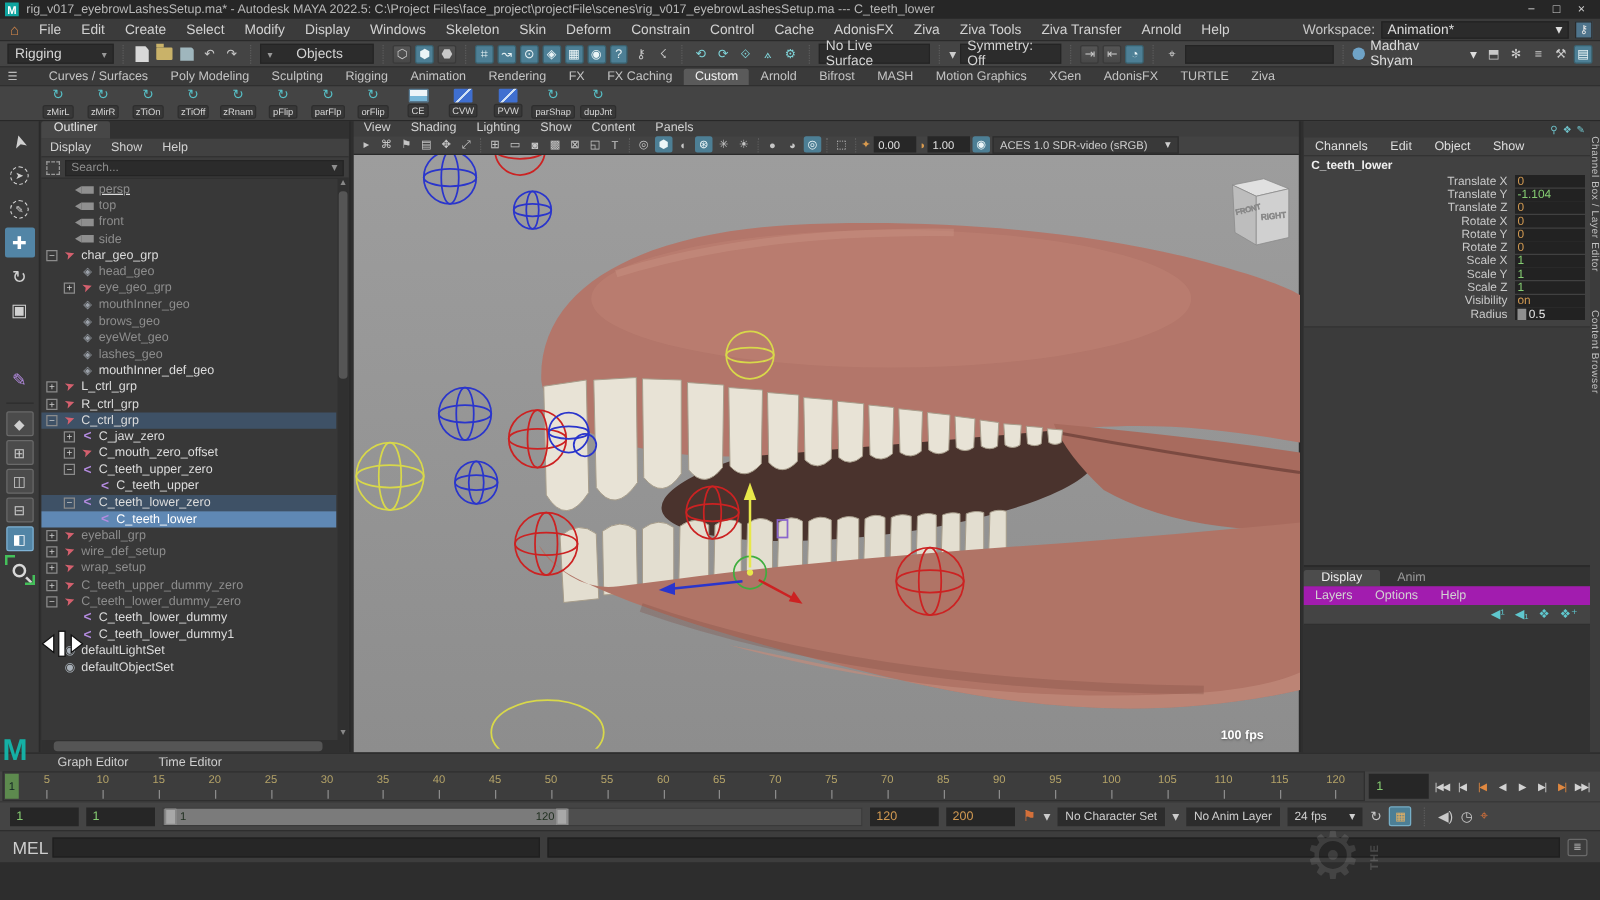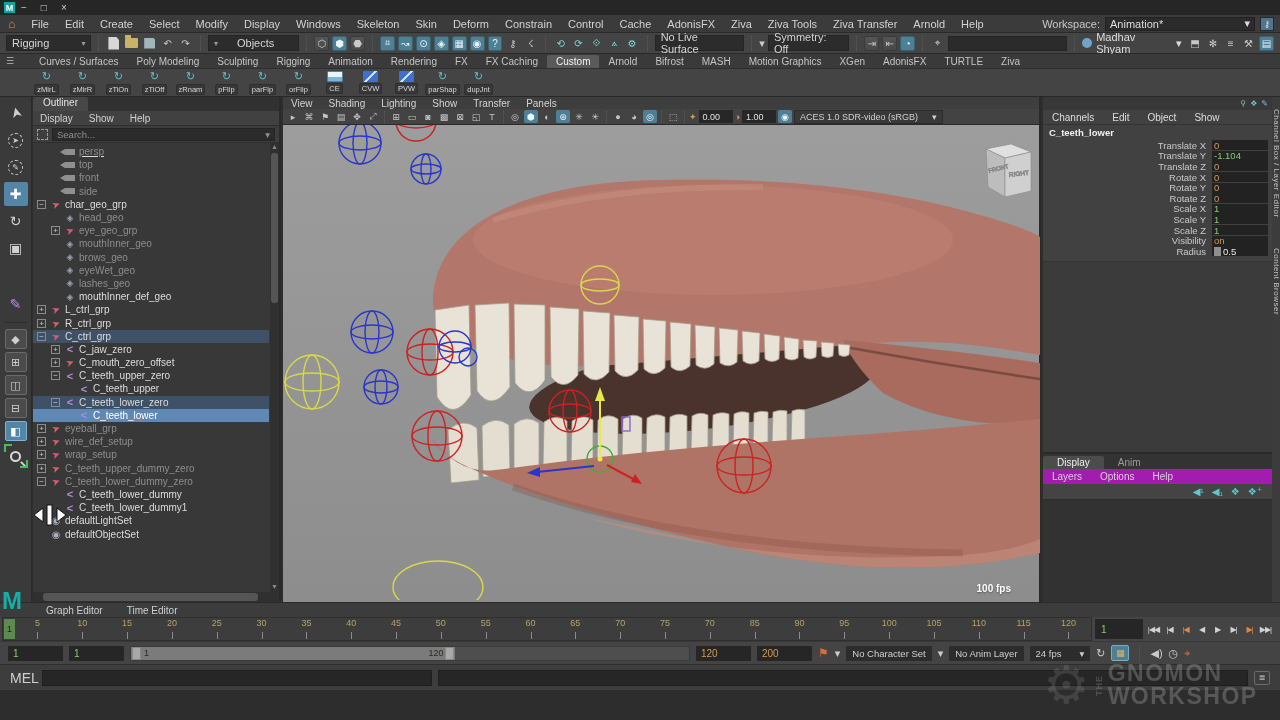--- a/index.html
+++ b/index.html
@@ -177,20 +177,21 @@
   
   #cursor{left:33px;top:503px;z-index:60;}
 </style>
 </head>
 <body>
 
 <div id="app">
 
   <div id="titlebar" class="abs">
     <span class="maya-badge">M</span>
+    <span id="title-text">rig_v017_eyebrowLashesSetup.ma* - Autodesk MAYA 2022.5: C:\Project Files\face_project\projectFile\scenes\rig_v017_eyebrowLashesSetup.ma  ---  C_teeth_lower</span>
     <span class="winbtns">
 
     <span class="winbtn min">−</span>
         <span class="winbtn max">□</span>
         <span class="winbtn close">×</span>
       </span>
   </div>
 
   <div id="menubar" class="abs">
     <span class="home">⌂</span>
@@ -676,21 +677,21 @@
       </div>
   </div>
 
   <div id="viewport" class="abs">
     <div id="vp-menus">
 
     <span class="menu-item">View</span>
         <span class="menu-item">Shading</span>
         <span class="menu-item">Lighting</span>
         <span class="menu-item">Show</span>
-        <span class="menu-item">Transfer</span>
+        <span class="menu-item">Content</span>
         <span class="menu-item">Panels</span>
       </div>
     <div id="vp-toolbar">
       <span class="vt">▸</span>
       <span class="vt">⌘</span>
       <span class="vt">⚑</span>
       <span class="vt">▤</span>
       <span class="vt">✥</span>
       <span class="vt">⤢</span>
       <span class="vt-div"></span>
@@ -1085,24 +1086,20 @@
     <span id="mel-input" class="mel-field"></span>
     <span id="mel-output" class="mel-field"></span>
     <span id="mel-ic">≣</span>
   </div>
 
   <div id="bottomstrip" class="abs"></div>
 
   <div id="watermark" class="abs">
     <span id="wm-gear">⚙</span>
     <span id="wm-the">THE</span>
-    <span>
-      <div class="wm-big">GNOMON</div>
-      <div class="wm-big">WORKSHOP</div>
-    </span>
   </div>
 
   <svg id="cursor" class="abs" width="34" height="24">
     <g stroke="#111" stroke-width="1" fill="#fff">
       <rect x="14" y="2" width="5" height="20"></rect>
       <polygon points="1,12 10,5 10,19"></polygon>
       <polygon points="33,12 24,5 24,19"></polygon>
     </g>
   </svg>
 

